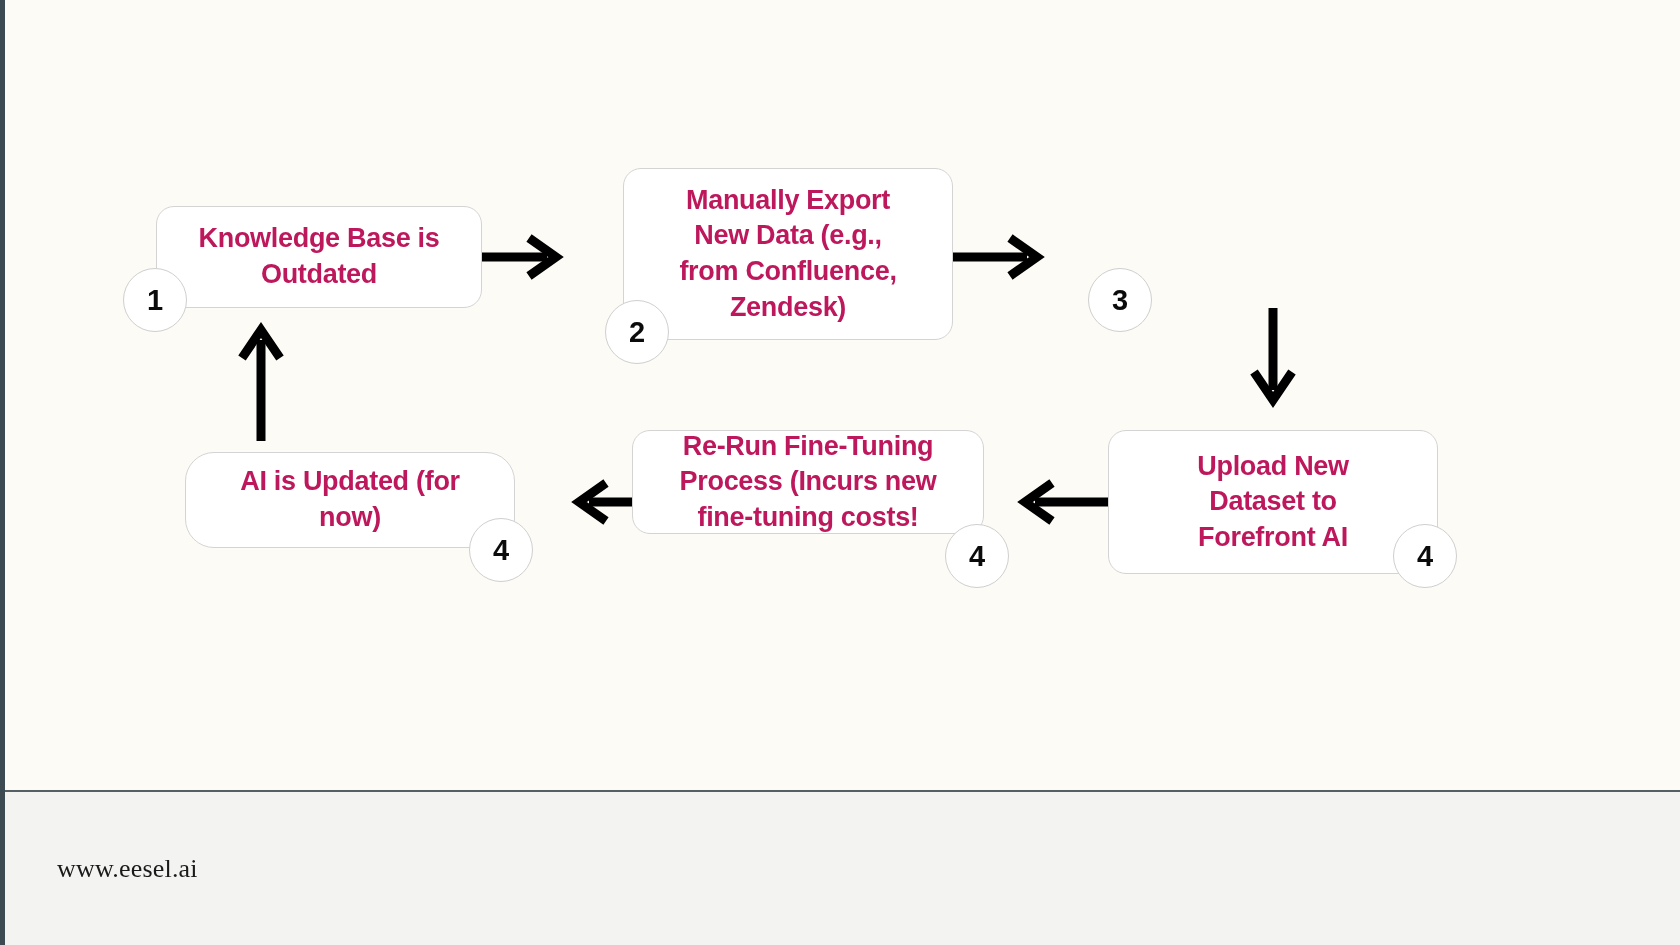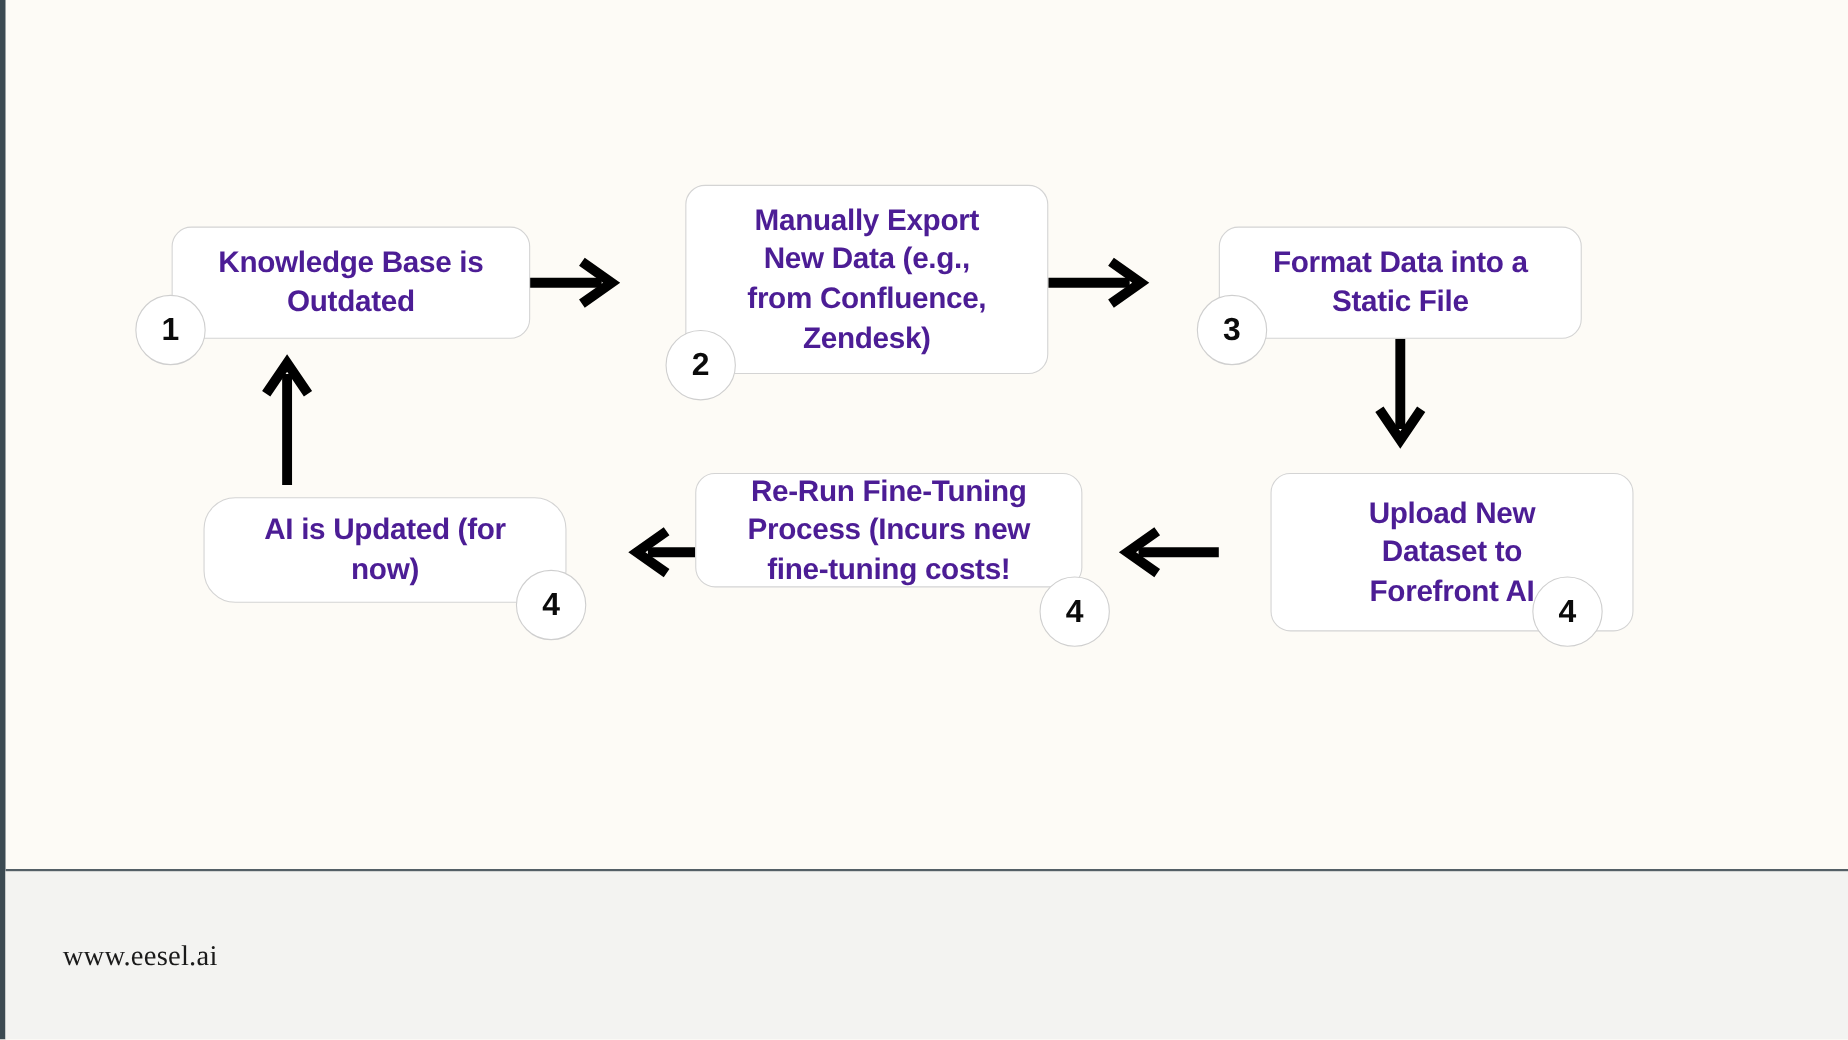--- a/index.html
+++ b/index.html
@@ -39,21 +39,21 @@
   .node {
     position: absolute;
     background: #FFFFFF;
     border: 1.5px solid #D4D4D4;
     border-radius: 18px;
     box-sizing: border-box;
     display: flex;
     align-items: center;
     justify-content: center;
     text-align: center;
-    color: #4c1d95;
+    color: #be185d;
     font-weight: 700;
     font-size: 27px;
     line-height: 1.32;
     letter-spacing: -0.3px;
     padding: 10px 16px;
     z-index: 2;
   }
   .node-label {
     display: block;
     width: 100%;
@@ -72,21 +72,21 @@
     justify-content: center;
     font-size: 29px;
     font-weight: 700;
     color: #0B0B0B;
     z-index: 3;
   }
   
   #node-1 { left: 151px;  top: 206px; width: 326px; height: 102px; }
   #node-2 { left: 618px;  top: 168px; width: 330px; height: 172px; }
   #node-3 { left: 1103px; top: 206px; width: 330px; height: 102px; }
-  #node-4 { left: 1103px; top: 430px; width: 330px; height: 144px; margin-left: 47px; }
+  #node-4 { left: 1103px; top: 430px; width: 330px; height: 144px; }
   #node-5 { left: 627px;  top: 430px; width: 352px; height: 104px; }
   #node-6 { left: 180px;  top: 452px; width: 330px; height: 96px; border-radius: 29px; }
 
   #badge-1 { left: 118px;  top: 268px; }
   #badge-2 { left: 600px;  top: 300px; }
   #badge-3 { left: 1083px; top: 268px; }
   #badge-4 { left: 1388px; top: 524px; }
   #badge-5 { left: 940px;  top: 524px; }
   #badge-6 { left: 464px;  top: 518px; }
 
@@ -167,24 +167,20 @@
     <div class="badge" id="badge-1">1</div>
 
     <div class="node" id="node-2">
       <span class="node-label">Manually Export
 New Data (e.g.,
 from Confluence,
 Zendesk)</span>
     </div>
     <div class="badge" id="badge-2">2</div>
 
-    <div class="node" id="node-3">
-      <span class="node-label">Format Data into a
-Static File</span>
-    </div>
     <div class="badge" id="badge-3">3</div>
 
     <div class="node" id="node-4">
       <span class="node-label">Upload New
 Dataset to
 Forefront AI</span>
     </div>
     <div class="badge" id="badge-4">4</div>
 
     <div class="node" id="node-5">

